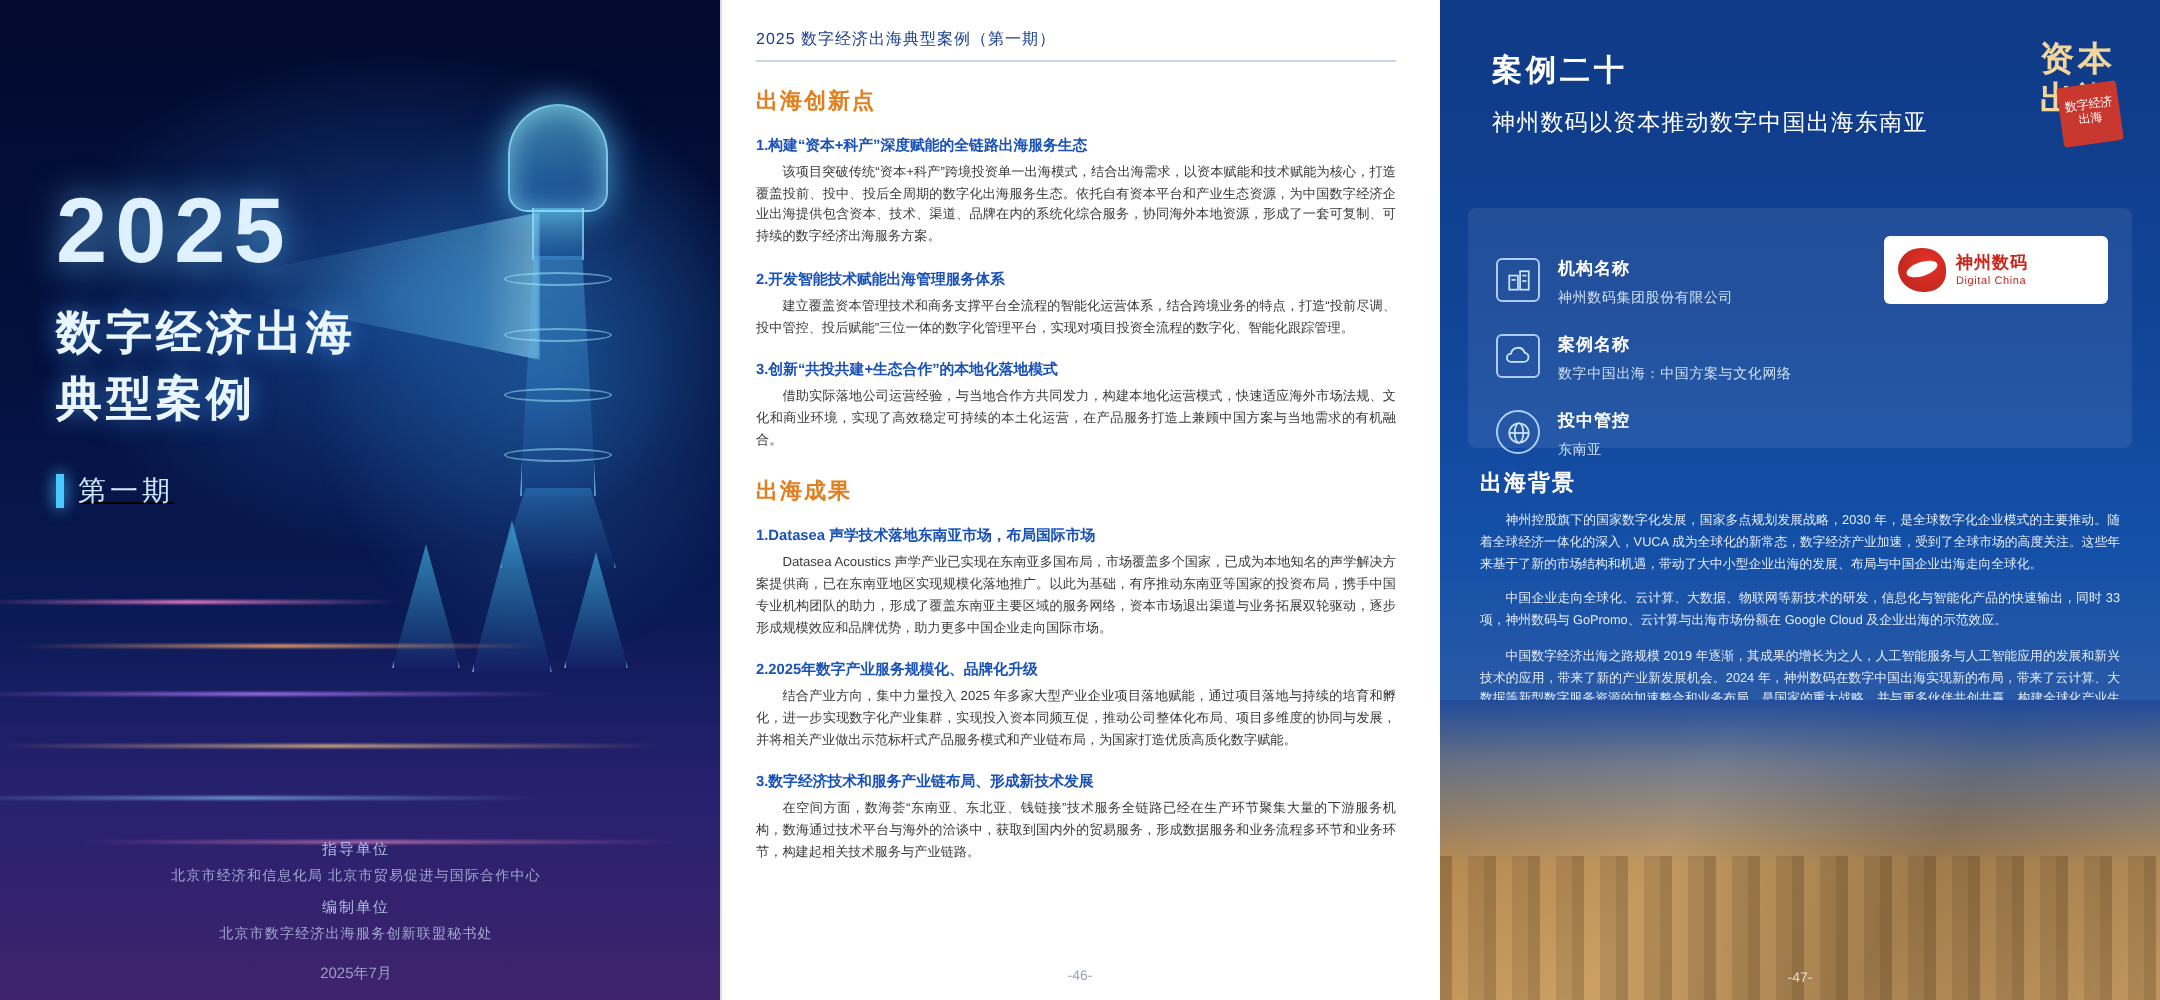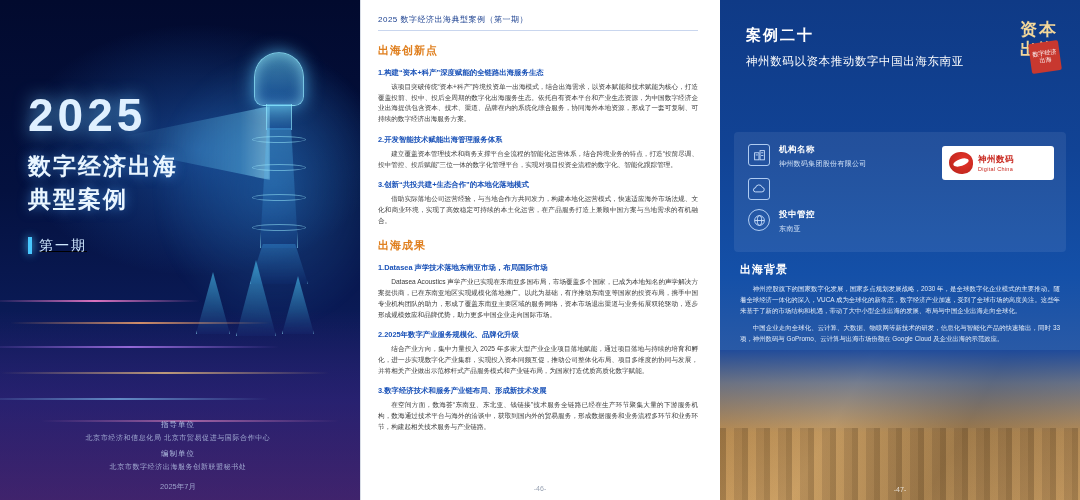--- a/index.html
+++ b/index.html
@@ -178,21 +178,21 @@
   }
   .case-photo::after {
     content: "";
     position: absolute; left: 0; bottom: 0; width: 360px; height: 72px;
     background: repeating-linear-gradient(90deg, rgba(90,65,35,0.45) 0 6px, rgba(180,140,85,0.25) 6px 14px, rgba(120,90,55,0.38) 14px 22px);
     opacity: .75;
   }
   .case-head {
     position: relative;
     padding: 26px 22px 0 26px;
-    height: 132px;
+    height: 104px;
   }
   .case-no {
     font-size: 15px; font-weight: bold; color: #ffffff; letter-spacing: 2px;
   }
   .case-sub {
     margin-top: 9px;
     font-size: 11.5px; color: #ffffff; letter-spacing: .6px;
   }
   .badge-zb {
     position: absolute; right: 22px; top: 20px;
@@ -216,20 +216,21 @@
     position: relative;
     margin: 0 14px;
     background: rgba(255,255,255,0.08);
     border-radius: 4px;
     padding: 12px 14px 10px 14px;
     height: 120px;
   }
   .info-row {
     display: flex; align-items: flex-start; gap: 9px;
     margin-bottom: 9px;
+    margin-top: 13px;
   }
   .info-ico {
     width: 22px; height: 22px; flex: 0 0 22px;
     border: 1.2px solid rgba(200,225,255,0.85);
     border-radius: 3px;
     display: flex; align-items: center; justify-content: center;
     color: #cfe4ff; font-size: 11px;
   }
   .info-ico.circ { border-radius: 50%; }
   .info-tx .k { font-size: 8.5px; color: #ffffff; font-weight: bold; letter-spacing: .5px; }
@@ -391,20 +392,24 @@
           <div class="v">神州数码集团股份有限公司</div>
         </div>
       </div>
 
       <div class="info-row">
         <div class="info-ico">
           <svg width="14" height="14" viewBox="0 0 24 24" fill="none" stroke="currentColor" stroke-width="1.6">
             <path d="M6 17h11a4 4 0 0 0 .6-7.95A6 6 0 0 0 6 10a3.5 3.5 0 0 0 0 7z"></path>
           </svg>
         </div>
+        <div class="info-tx">
+          <div class="k">案例名称</div>
+          <div class="v">数字中国出海：中国方案与文化网络</div>
+        </div>
       </div>
 
       <div class="info-row">
         <div class="info-ico circ">
           <svg width="13" height="13" viewBox="0 0 24 24" fill="none" stroke="currentColor" stroke-width="1.6">
             <circle cx="12" cy="12" r="9"></circle>
               <ellipse cx="12" cy="12" rx="4" ry="9"></ellipse>
               <line x1="3" y1="12" x2="21" y2="12"></line>
           </svg>
         </div>

